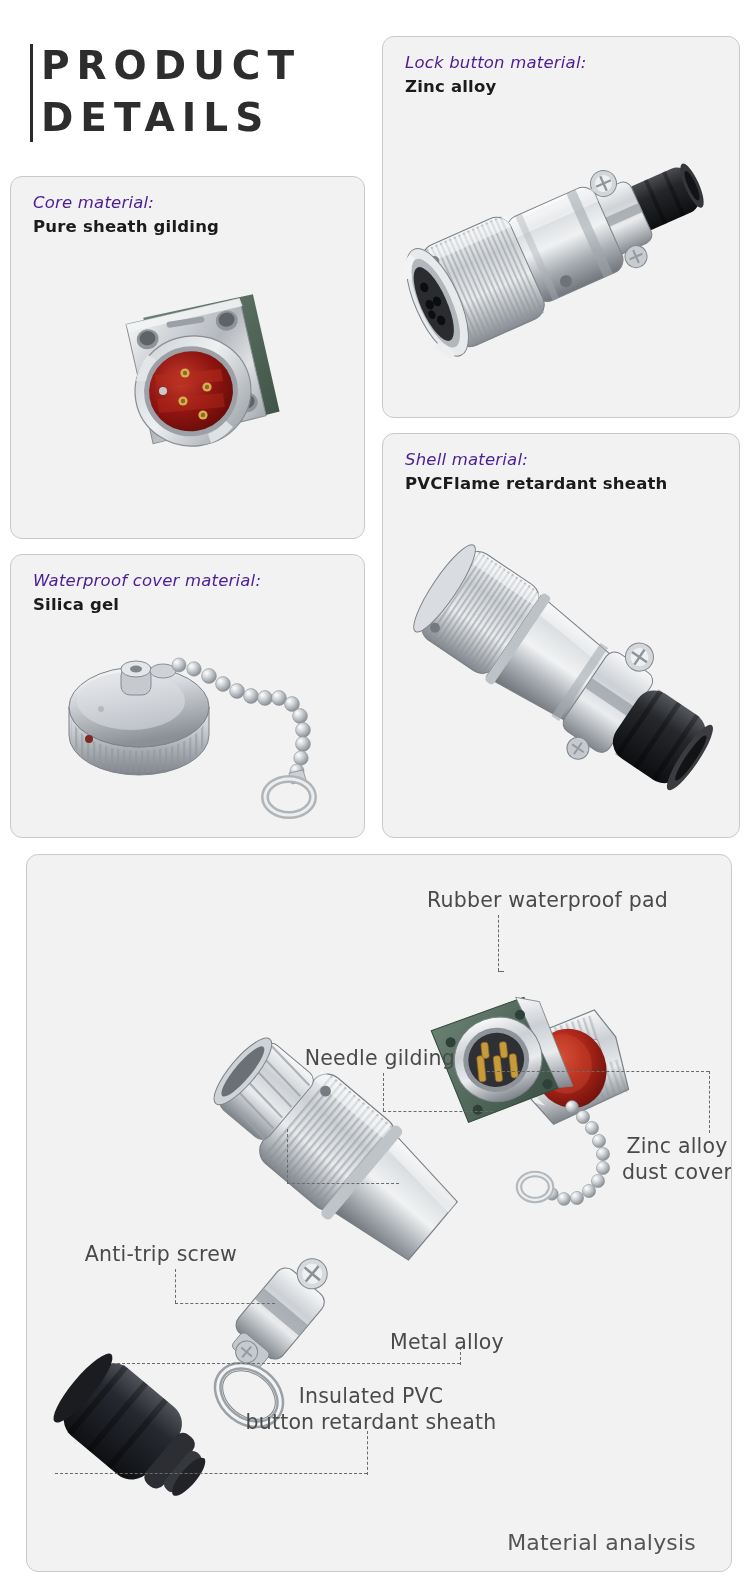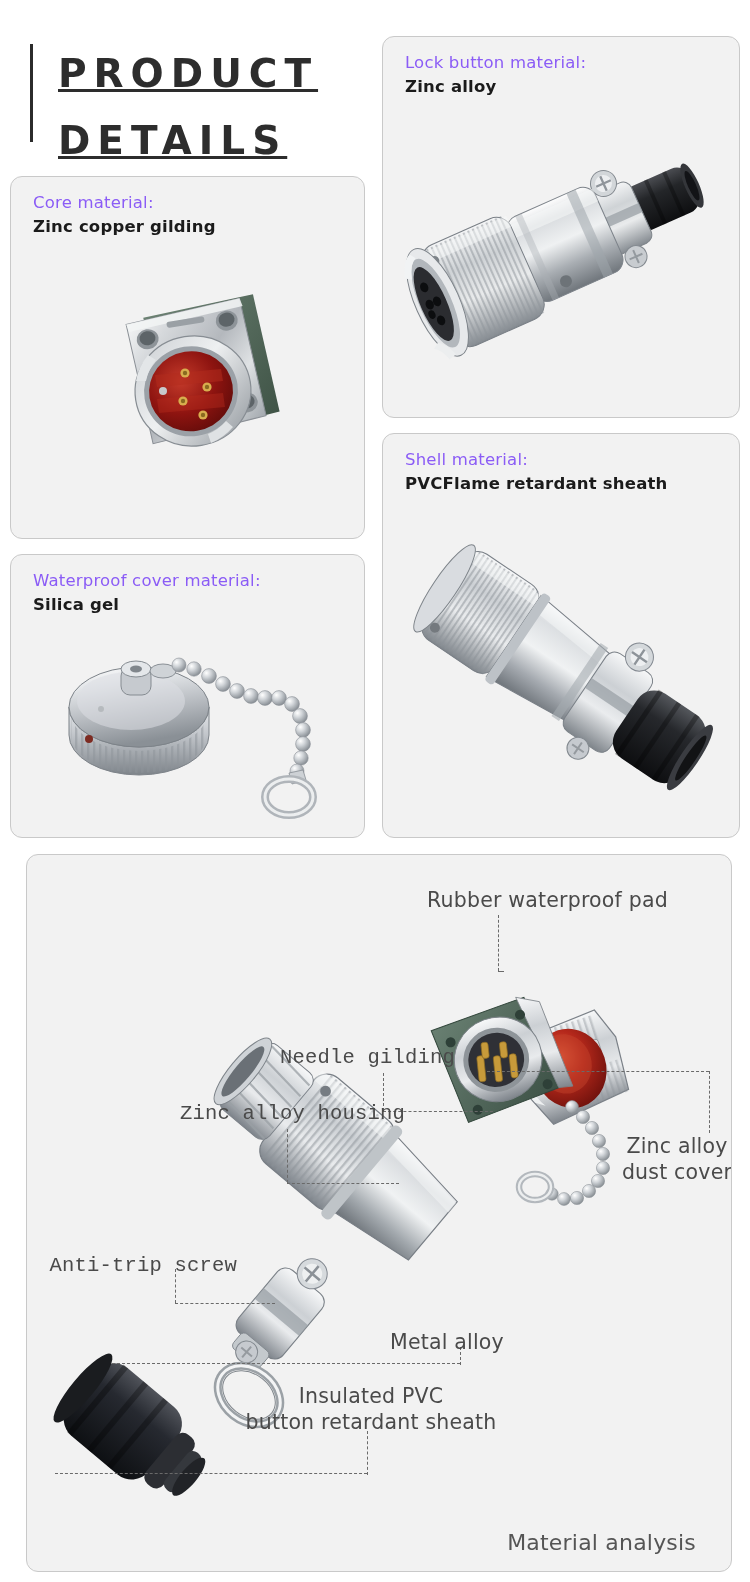--- a/index.html
+++ b/index.html
@@ -11,37 +11,37 @@
   }
   .page { position: relative; width: 750px; height: 1582px; background:#fff; }
 
   
   .header { position: absolute; left: 30px; top: 40px; width: 330px; height: 110px; }
   .header-bar {
     position: absolute; left: 0; top: 4px; width: 3px; height: 98px;
     background: #2b2b2b;
   }
   .header-title {
-    position: absolute; left: 28px; top: 0;
+    position: absolute; left: 11px; top: 0;
     font-size: 39px; font-weight: 700; letter-spacing: 7px;
-    color: #2d2d2d; line-height: 67px; white-space: pre-line; text-decoration: underline;
+    color: #2d2d2d; line-height: 52px; white-space: pre-line;
   }
 
   
   .card {
     position: absolute;
     background: #f2f2f2;
     border: 1px solid #c9c9c9;
     border-radius: 12px;
     overflow: hidden;
   }
   .card-label {
     position: absolute; left: 22px; top: 16px;
-    font-size: 16.5px; color: #8b5cf6; font-weight: 400;
-    letter-spacing: .2px; white-space: nowrap;
+    font-size: 16.5px; color: #4c1d95; font-weight: 400;
+    letter-spacing: .2px; white-space: nowrap; font-style: italic;
   }
   .card-value {
     position: absolute; left: 22px; top: 40px;
     font-size: 16.5px; color: #1b1b1b; font-weight: 700;
     letter-spacing: .2px; white-space: nowrap;
   }
 
   #card-core      { left: 10px;  top: 176px; width: 355px; height: 363px; padding-left: 29px; }
   #card-lock      { left: 382px; top: 36px;  width: 358px; height: 382px; }
   #card-shell     { left: 382px; top: 433px; width: 358px; height: 405px; }
@@ -56,21 +56,21 @@
   
   .anno {
     position: absolute;
     font-size: 20.5px;
     color: #4a4a4a;
     line-height: 26px;
     letter-spacing: .2px;
     white-space: pre-line;
   }
   .anno.c { text-align: center; }
-  .anno.r { text-align: right; font-family: Liberation Mono, monospace; }
+  .anno.r { text-align: right; }
 
   
   .ld { position: absolute; }
   .ld.h { border-top: 1.6px dashed #6a6a6a; height: 0; }
   .ld.v { border-left: 1.6px dashed #6a6a6a; width: 0; }
 
   
   .art { position: absolute; }
   svg { display: block; overflow: visible; }
 </style>
@@ -80,21 +80,21 @@
 <div class="page">
 
   <div class="header">
     <div class="header-bar"></div>
     <div class="header-title">PRODUCT
 DETAILS</div>
   </div>
 
   <div class="card" id="card-core">
     <div class="card-label">Core material:</div>
-    <div class="card-value">Zinc copper gilding</div>
+    <div class="card-value">Pure sheath gilding</div>
 
     <div class="art" style="left:78px; top:96px;">
       <svg width="230" height="230" viewBox="0 0 230 230">
         <defs>
           <linearGradient id="mtl1" x1="0" y1="0" x2="1" y2="1">
             <stop offset="0%" stop-color="#fbfcfc"></stop>
             <stop offset="22%" stop-color="#d6d9dc"></stop>
             <stop offset="50%" stop-color="#b4b8bd"></stop>
             <stop offset="72%" stop-color="#dfe2e4"></stop>
             <stop offset="100%" stop-color="#9aa0a6"></stop>
@@ -568,26 +568,25 @@
     <div class="ld h" style="left:85px;  top:508px; width:348px;"></div>
     <div class="ld v" style="left:433px; top:492px; height:18px;"></div>
 
     <div class="ld h" style="left:28px;  top:618px; width:312px;"></div>
     <div class="ld v" style="left:340px; top:576px; height:44px;"></div>
 
     <div class="anno" style="left:400px; top:32px;  width:270px;">Rubber waterproof pad</div>
 
     <div class="anno r" style="left:186px; top:190px; width:242px;">Needle gilding</div>
 
-    <div class="anno r" style="left:60px;  top:246px; width:318px;">Zinc alloy housing</div>
 
     <div class="anno c" style="left:582px; top:278px; width:136px;">Zinc alloy
 dust cover</div>
 
-    <div class="anno r" style="left:20px;  top:398px; width:190px;text-align:right;">Anti-trip screw</div>
+    <div class="anno r" style="left:20px;  top:386px; width:190px;text-align:right;">Anti-trip screw</div>
 
     <div class="anno" style="left:363px; top:474px; width:200px;">Metal alloy</div>
 
     <div class="anno c" style="left:204px; top:528px; width:280px;">Insulated PVC
 button retardant sheath</div>
 
     <div class="analysis-caption">Material analysis</div>
   </div>
 
 </div>

